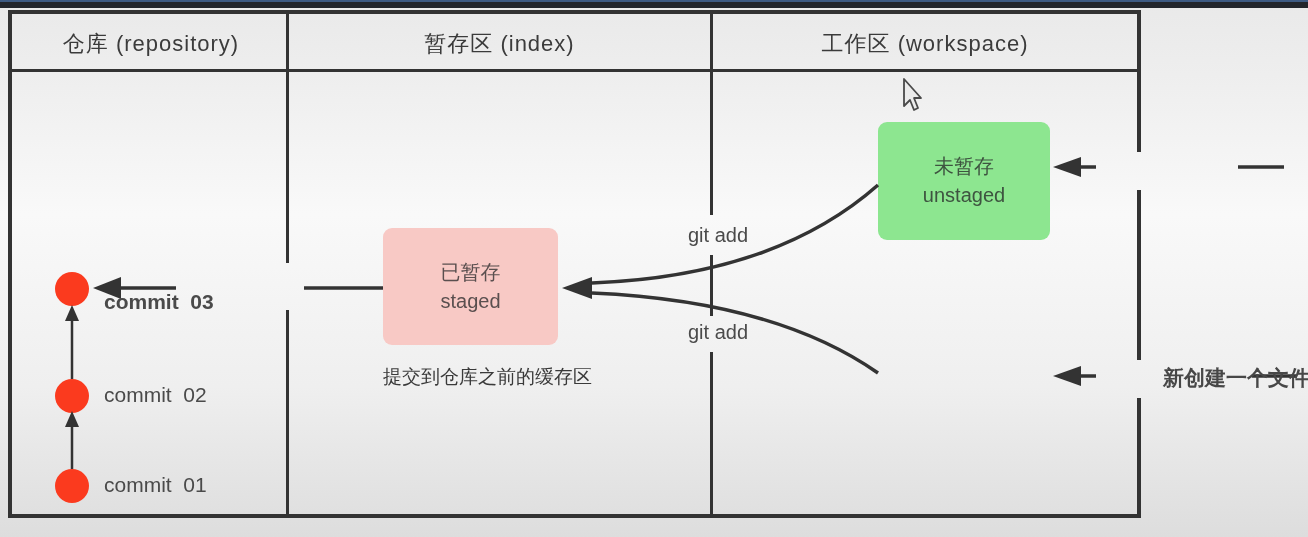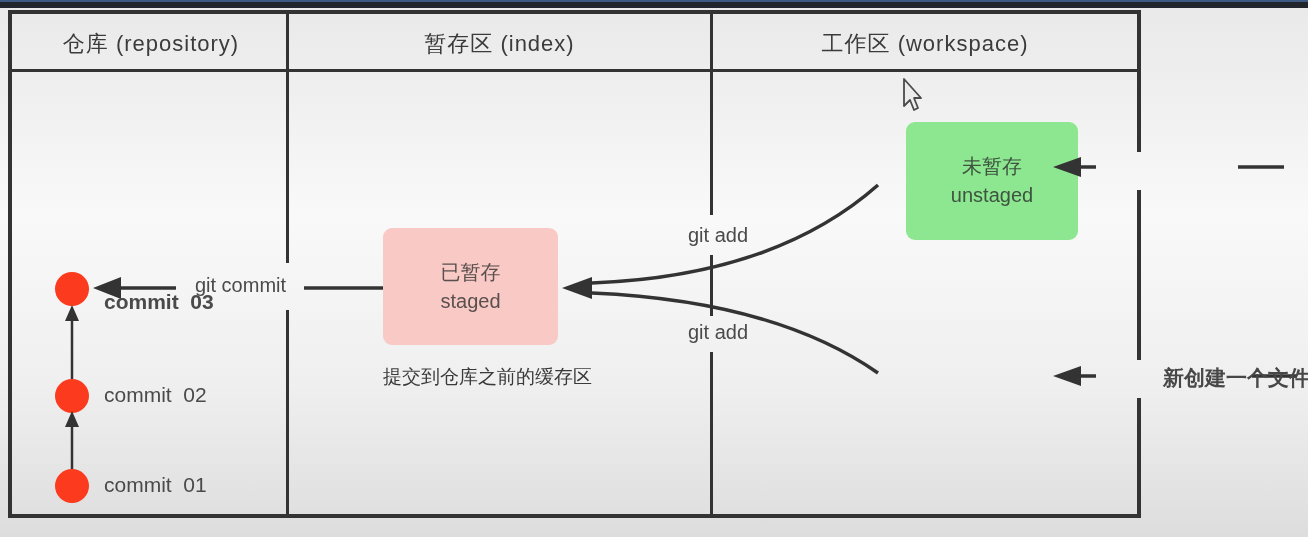--- a/index.html
+++ b/index.html
@@ -11,21 +11,21 @@
   .topbar{position:absolute;left:0;top:0;width:1308px;height:8px;background:#22252b;border-top:2px solid #3d5a82;box-sizing:border-box;}
   .bline{position:absolute;background:#333333;}
   .hdr{position:absolute;top:26px;height:36px;display:flex;align-items:center;justify-content:center;
        font-size:22px;color:#3b3b3b;letter-spacing:1px;}
   .note{position:absolute;left:28px;top:180px;width:235px;text-align:center;font-size:19px;line-height:1.6;color:#3a3a3a;}
   .commit-label{position:absolute;left:104px;font-size:21px;color:#4a4a4a;white-space:pre;}
   .arrow-label{position:absolute;font-size:20px;color:#4a4a4a;text-align:center;}
   .box{position:absolute;border-radius:9px;display:flex;flex-direction:column;align-items:center;justify-content:center;
        font-size:20px;line-height:1.45;text-align:center;}
   .box.pink{background:#f8c9c5;color:#5a4f4f;}
-  .box.green{background:#8de690;color:#3e5440;margin-left:28px;}
+  .box.green{background:#8de690;color:#3e5440;}
   .caption{position:absolute;left:340px;top:364px;width:295px;text-align:center;font-size:19px;color:#3a3a3a;}
   .ext-label{position:absolute;font-size:21px;color:#474747;white-space:nowrap;}
   svg{position:absolute;left:0;top:0;pointer-events:none;}
 </style>
 </head>
 <body>
 
 <div id="stage">
 
   <div class="topbar"></div>
@@ -86,21 +86,20 @@
     <line x1="1081" y1="376" x2="1096" y2="376" stroke="#333" stroke-width="3.5"></line>
     <line x1="1252" y1="376" x2="1297" y2="376" stroke="#333" stroke-width="3.5"></line>
 
     <polygon points="904,79 904,106 910,100 914,110 918,108 914,98 921,98" fill="#ececec" stroke="#4a4a4a" stroke-width="1.8" stroke-linejoin="round"></polygon>
   </svg>
 
   <div class="commit-label" style="top:290px;font-weight:bold;">commit  03</div>
   <div class="commit-label" style="top:383px;">commit  02</div>
   <div class="commit-label" style="top:473px;">commit  01</div>
 
-  <div class="arrow-label" style="left:177px;top:274px;width:127px;">git commit</div>
   <div class="arrow-label" style="left:678px;top:224px;width:80px;">git add</div>
   <div class="arrow-label" style="left:678px;top:321px;width:80px;">git add</div>
 
   <div class="caption">提交到仓库之前的缓存区</div>
 
   <div class="ext-label" style="left:1163px;top:364px;font-weight:bold;">新创建一个文件</div>
 
 </div>
 
 </body></html>

